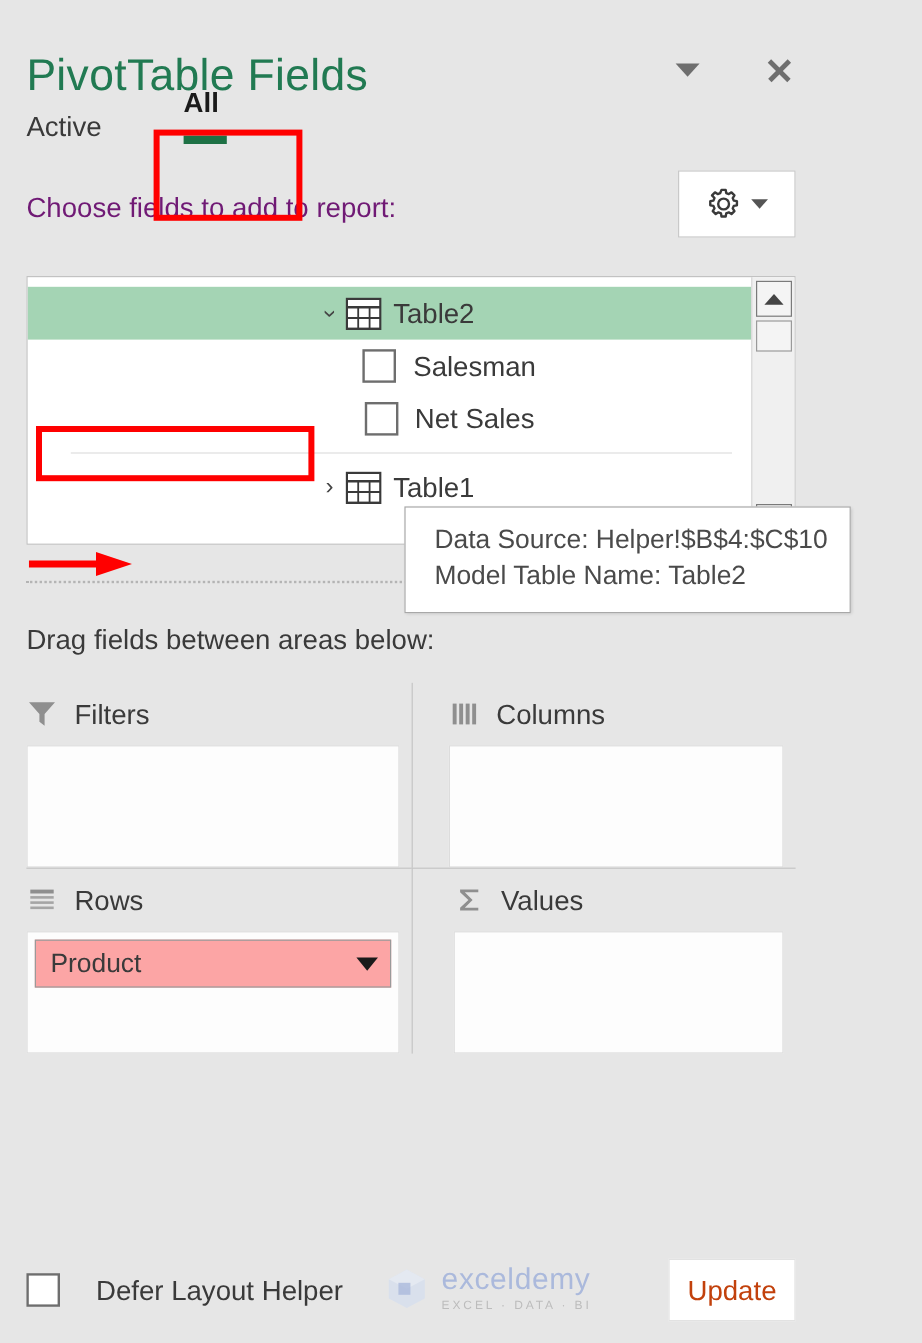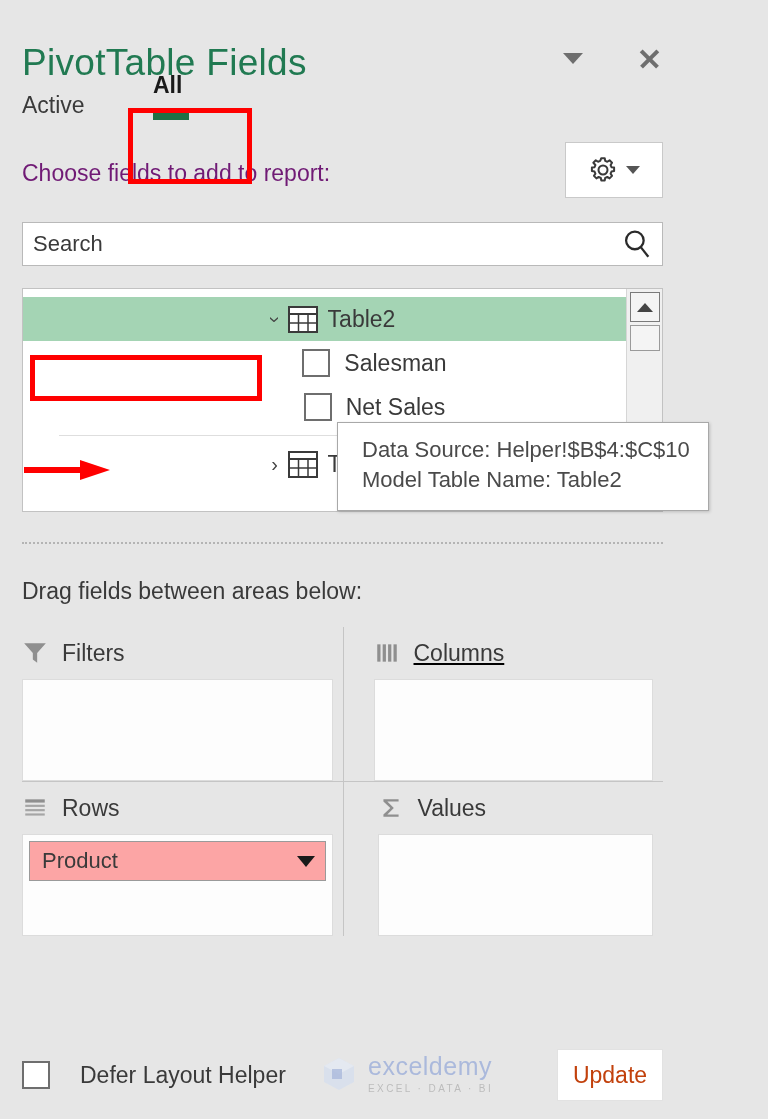--- a/index.html
+++ b/index.html
@@ -160,21 +160,21 @@
   
   .dotted {
     margin-top: 30px; height: 0;
     border-top: 2px dotted #b4b4b4;
   }
   .drag-lbl { margin-top: 34px; font-size: 23px; color: #3a3a3a; }
 
   
   .areas { margin-top: 22px; display: grid; grid-template-columns: 1fr 1fr; }
   .area { padding: 0 0 0 0; position: relative; }
-  .area-tr { padding-left: 30px; border-left: 1px solid #c5c5c5; text-decoration: underline; }
+  .area-tr { padding-left: 30px; border-left: 1px solid #c5c5c5; }
   .area-br { padding-left: 34px; border-left: 1px solid #c5c5c5; border-top: 1px solid #c5c5c5; }
   .area-bl { border-top: 1px solid #c5c5c5; }
   .area-hd {
     display: flex; align-items: center; gap: 14px;
     height: 52px; font-size: 23px; color: #3a3a3a;
   }
   .area-ico { width: 26px; height: 26px; flex: 0 0 26px; }
   .area-drop {
     background: #fdfdfd; border: 1px solid #dcdcdc;
     height: 102px; margin-right: 10px; padding: 6px;
@@ -245,27 +245,20 @@
     <div class="choose-lbl">Choose fields to add to report:</div>
     <div class="gear-btn">
       <svg class="gear-ico" viewBox="0 0 24 24">
         <path fill="none" stroke="#3a3a3a" stroke-width="1.6" d="M12 8.4a3.6 3.6 0 1 0 0 7.2 3.6 3.6 0 0 0 0-7.2z"></path>
         <path fill="none" stroke="#3a3a3a" stroke-width="1.6" stroke-linejoin="round" d="M10.6 2.6h2.8l.35 2.1 1.7.7 1.8-1.15 1.98 1.98-1.15 1.8.7 1.7 2.1.35v2.8l-2.1.35-.7 1.7 1.15 1.8-1.98 1.98-1.8-1.15-1.7.7-.35 2.1h-2.8l-.35-2.1-1.7-.7-1.8 1.15-1.98-1.98 1.15-1.8-.7-1.7-2.1-.35v-2.8l2.1-.35.7-1.7L4.27 6.23 6.25 4.25l1.8 1.15 1.7-.7z"></path>
       </svg>
       <span class="gear-caret"></span>
     </div>
   </div>
 
-  <div class="search-box">
-    <input class="search-inp" type="text" placeholder="Search" style="">
-    <svg class="search-ico" viewBox="0 0 24 24">
-      <circle cx="10.5" cy="9.5" r="6.2" fill="none" stroke="#2a2a2a" stroke-width="1.6"></circle>
-      <line x1="14.8" y1="14.4" x2="20" y2="21" stroke="#2a2a2a" stroke-width="1.6"></line>
-    </svg>
-  </div>
 
   <div class="flist-wrap">
     <div class="flist">
 
       <div class="frow frow-sel">
         <span class="chev chev-down">›</span>
         <svg class="tbl-ico" viewBox="0 0 30 27">
           <rect x="1" y="1" width="28" height="25" fill="#fff" stroke="#3a3a3a" stroke-width="2"></rect>
           <line x1="1" y1="8" x2="29" y2="8" stroke="#3a3a3a" stroke-width="2"></line>
           <line x1="1" y1="17" x2="29" y2="17" stroke="#3a3a3a" stroke-width="1.5"></line>

